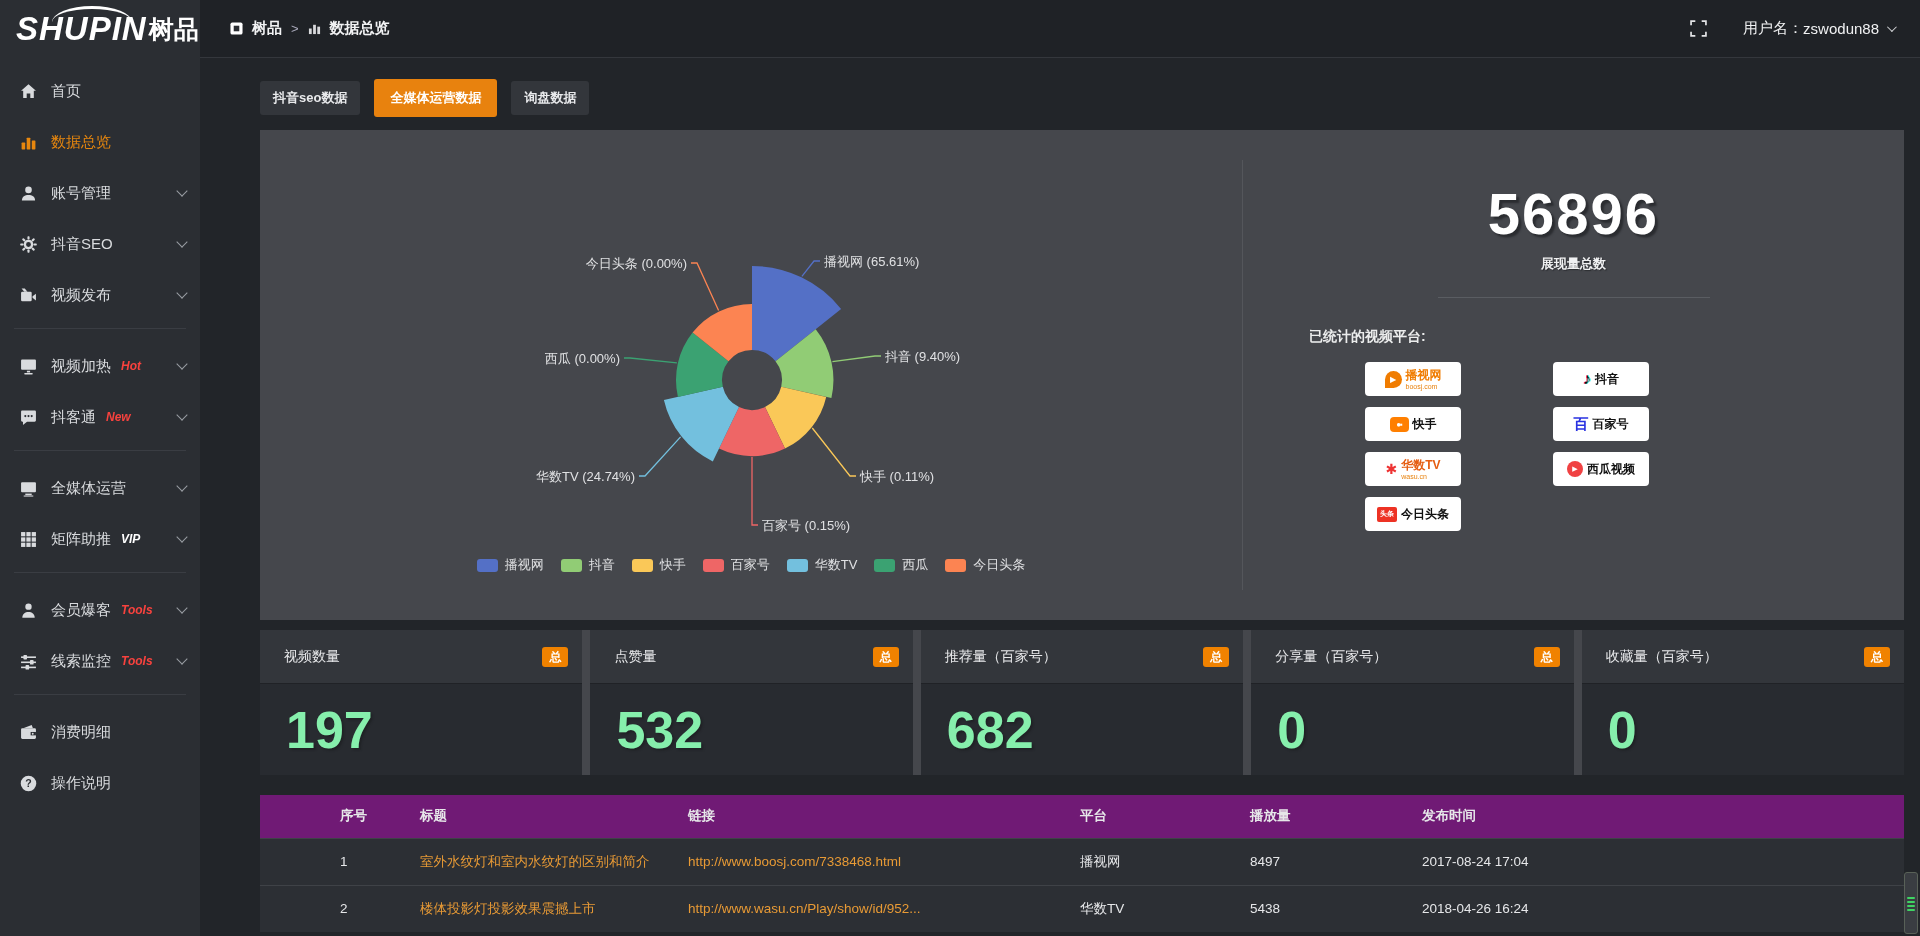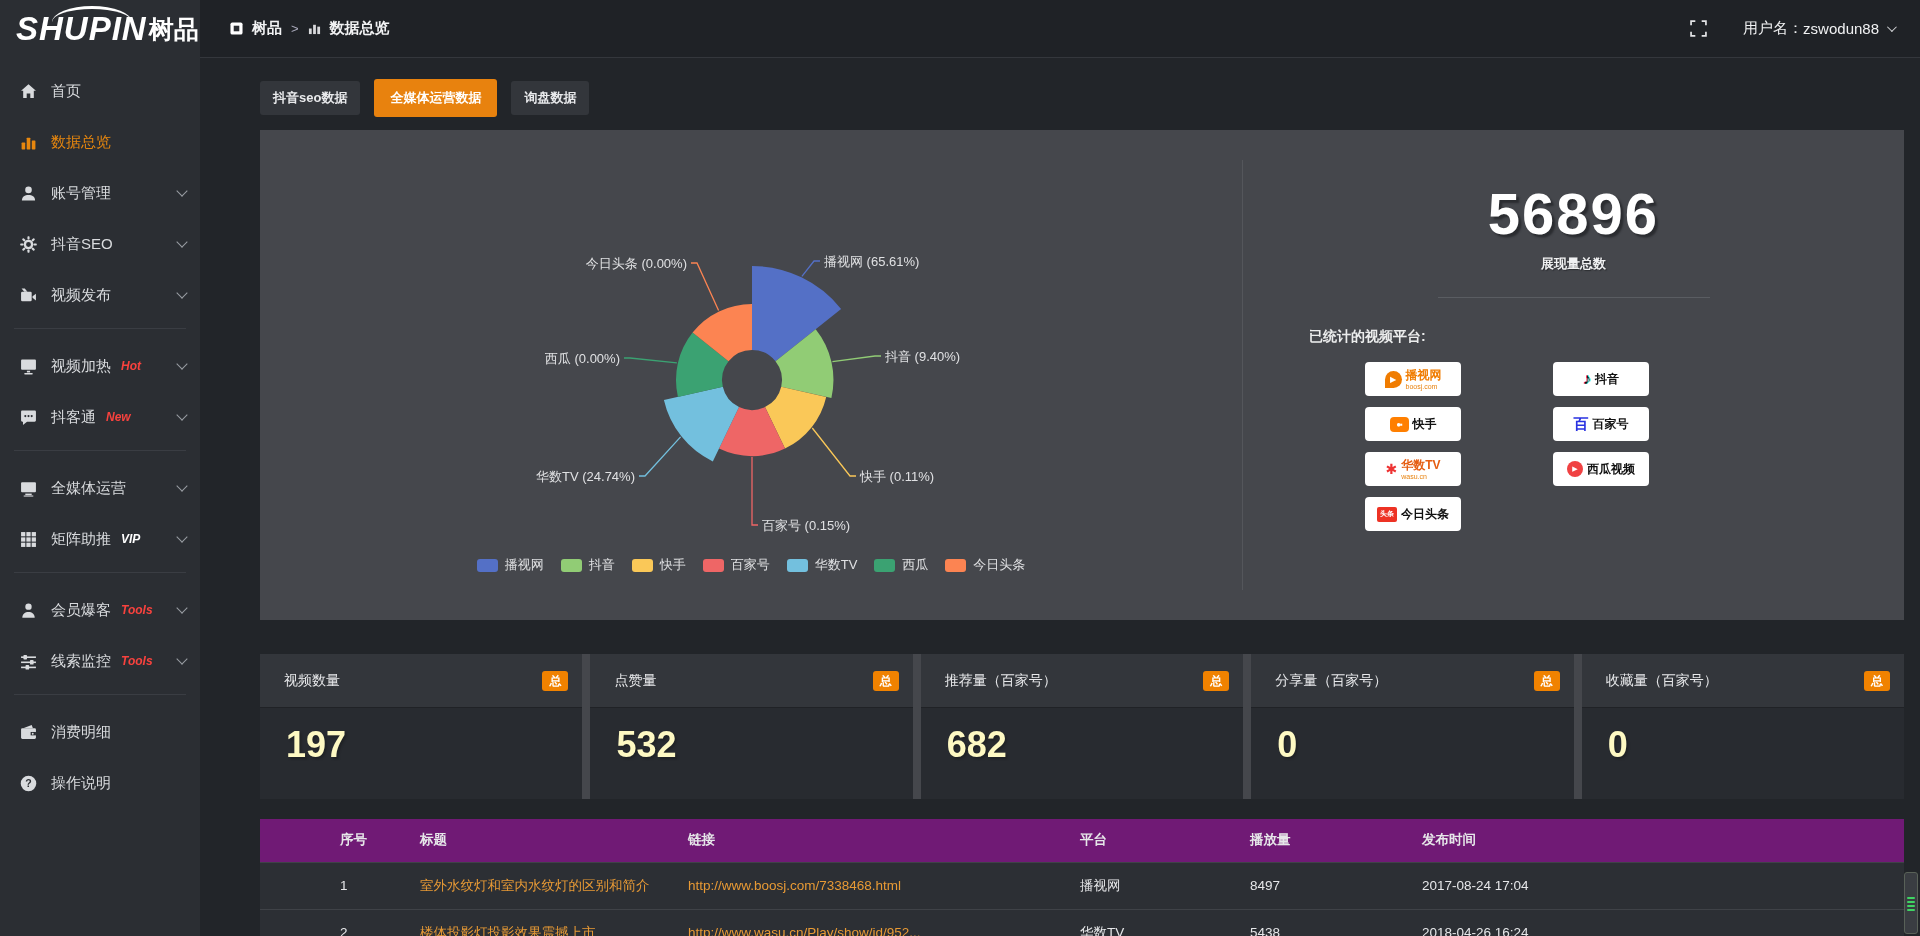--- a/index.html
+++ b/index.html
@@ -51,26 +51,26 @@
   .total-label { text-align:center; margin-top:8px; font-size:13px; font-weight:bold; color:#f0f1f2; text-shadow:1px 1px 1px rgba(25,27,30,.6); }
   .divider-h { width:272px; margin:24px auto 0; border-top:1px solid #5a5d62; }
   .platforms-title { margin:30px 0 0 66px; font-size:14px; font-weight:bold; color:#eceded; }
   .logo-grid { margin:16px 0 0 122px; display:grid; grid-template-columns:repeat(2,96px); column-gap:92px; row-gap:11px; }
   .logo-box { height:34px; background:#fff; border-radius:4px; display:flex; align-items:center; justify-content:center; gap:4px; overflow:hidden; padding:0 4px; }
   .lg-name { font-size:12px; font-weight:bold; color:#111; white-space:nowrap; line-height:1; }
   .lg-col { display:flex; flex-direction:column; align-items:flex-start; line-height:1; }
   .lg-sub { font-size:7px; color:#e8820e; margin-top:2px; }
 
   
-  .cards-row { margin-top:34px; height:145px; background:#45474c; display:flex; gap:8px; }
+  .cards-row { margin-top:10px; height:145px; background:#45474c; display:flex; gap:8px; }
   .card { flex:1; background:#282b30; display:flex; flex-direction:column; }
   .card-header { height:54px; background:#33363b; display:flex; align-items:center; padding:0 14px 0 24px; border-bottom:1px solid #202226; }
   .card-label { font-size:14px; color:#e8e9eb; }
   .card-badge { margin-left:auto; background:#f08200; color:#fff; font-size:12px; font-weight:bold; padding:4px 7px; border-radius:3px; line-height:1; }
-  .card-value { font-size:36px; font-weight:bold; color:#fef9c3; margin:16px 0 0 26px; text-shadow:2px 2px 2px rgba(25,27,30,.55); }
+  .card-value { font-size:52px; font-weight:bold; color:#86efac; margin:16px 0 0 26px; text-shadow:2px 2px 2px rgba(25,27,30,.55); }
 
   
   .table-wrap { margin-top:20px; height:141px; overflow:hidden; }
   table { width:100%; border-collapse:collapse; font-size:13.5px; color:#e6e7e9; table-layout:fixed; }
   thead th { background:#701a75; height:43px; font-weight:bold; }
   tbody td { background:#2c2f34; height:47px; border-top:1px solid #3f4247; }
   th.al, td.al { text-align:left; padding-left:10px; }
   th.ac, td.ac { text-align:left; }
   td.orange, th.orange { color:#e89a35; }
   .cell-ellipsis { overflow:hidden; white-space:nowrap; text-overflow:ellipsis; display:block; }

